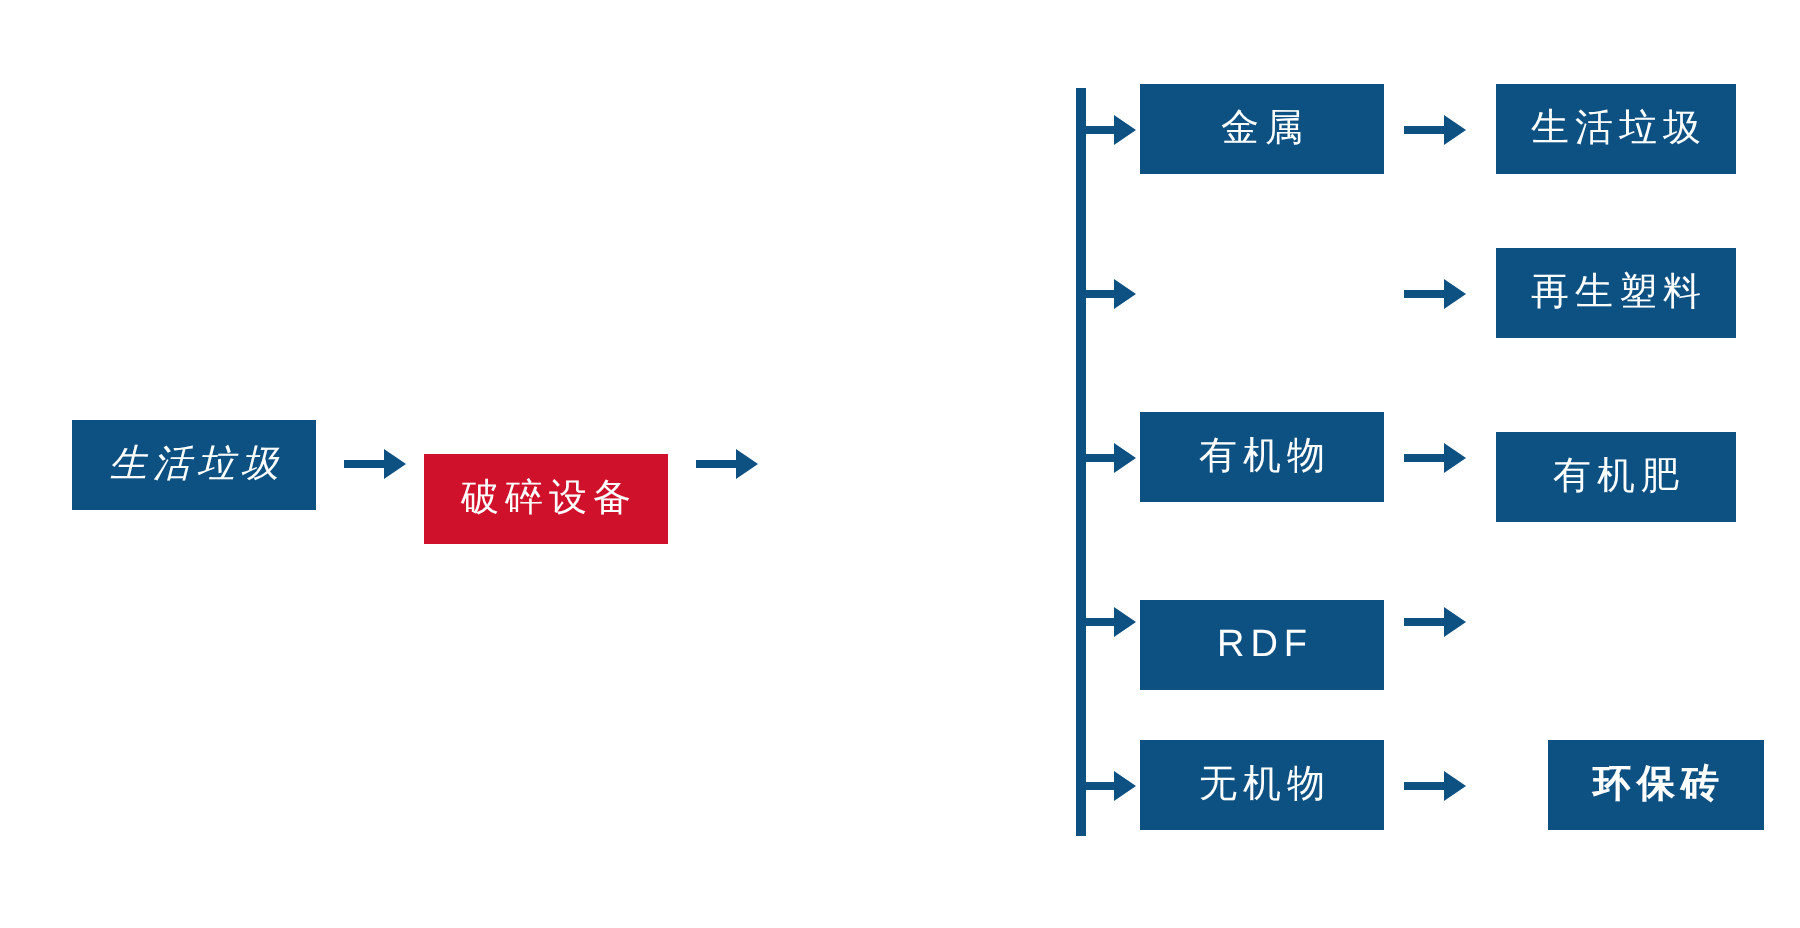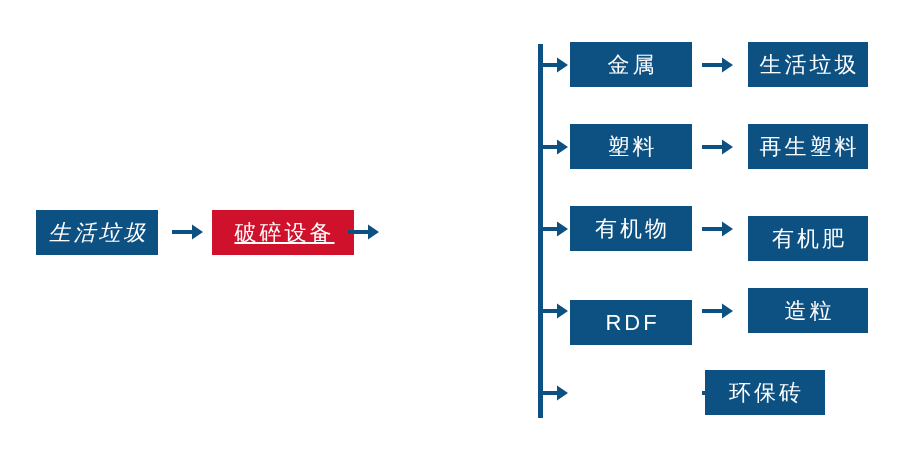--- a/index.html
+++ b/index.html
@@ -15,21 +15,21 @@
     background: #ffffff;
     font-family: "Liberation Sans", "DejaVu Sans", sans-serif;
     overflow: hidden;
   }
   .box {
     position: absolute;
     display: flex;
     align-items: center;
     justify-content: center;
     color: #ffffff;
-    font-size: 22px;
+    font-size: 19px;
     letter-spacing: 3px;
     text-indent: 3px;
     font-weight: 400;
     line-height: 1;
     white-space: nowrap;
     box-sizing: border-box;
   }
   .box.blue { background: #0d5082; }
   .box.red  { background: #d0112b; }
 
@@ -55,21 +55,21 @@
 <div id="canvas">
 
   <div class="box blue" style="left:36px; top:210px; width:122px; height:45px;font-style:italic;">生活垃圾</div>
 
   <span class="arrow" style="left:172px; top:222px;">
     <svg width="32" height="20" viewBox="0 0 32 20">
       <path d="M0 8 H20 V2.5 L31 10 L20 17.5 V12 H0 Z" fill="#0d5082"></path>
     </svg>
   </span>
 
-  <div class="box red" style="left:212px; top:210px; width:142px; height:45px;text-decoration:underline;">破碎设备</div>
+  <div class="box red" style="left:212px; top:227px; width:122px; height:45px;">破碎设备</div>
 
   <span class="arrow" style="left:348px; top:222px;">
     <svg width="32" height="20" viewBox="0 0 32 20">
       <path d="M0 8 H20 V2.5 L31 10 L20 17.5 V12 H0 Z" fill="#0d5082"></path>
     </svg>
   </span>
 
 
   <div class="trunk" style="left:538px; top:44px; width:5px; height:374px;"></div>
 
@@ -84,21 +84,20 @@
       <path d="M0 8 H20 V2.5 L31 10 L20 17.5 V12 H0 Z" fill="#0d5082"></path>
     </svg>
   </span>
   <div class="box blue" style="left:748px; top:42px; width:120px; height:45px;">生活垃圾</div>
 
   <span class="branch-arrow" style="left:541px; top:137px;">
     <svg width="28" height="20" viewBox="0 0 28 20">
       <path d="M0 8 H16 V2.5 L27 10 L16 17.5 V12 H0 Z" fill="#0d5082"></path>
     </svg>
   </span>
-  <div class="box blue" style="left:570px; top:124px; width:122px; height:45px;">塑料</div>
   <span class="arrow" style="left:702px; top:137px;">
     <svg width="32" height="20" viewBox="0 0 32 20">
       <path d="M0 8 H20 V2.5 L31 10 L20 17.5 V12 H0 Z" fill="#0d5082"></path>
     </svg>
   </span>
   <div class="box blue" style="left:748px; top:124px; width:120px; height:45px;text-align:center;">再生塑料</div>
 
   <span class="branch-arrow" style="left:541px; top:219px;">
     <svg width="28" height="20" viewBox="0 0 28 20">
       <path d="M0 8 H16 V2.5 L27 10 L16 17.5 V12 H0 Z" fill="#0d5082"></path>
@@ -116,27 +115,27 @@
     <svg width="28" height="20" viewBox="0 0 28 20">
       <path d="M0 8 H16 V2.5 L27 10 L16 17.5 V12 H0 Z" fill="#0d5082"></path>
     </svg>
   </span>
   <div class="box blue" style="left:570px; top:300px; width:122px; height:45px;">RDF</div>
   <span class="arrow" style="left:702px; top:301px;">
     <svg width="32" height="20" viewBox="0 0 32 20">
       <path d="M0 8 H20 V2.5 L31 10 L20 17.5 V12 H0 Z" fill="#0d5082"></path>
     </svg>
   </span>
-  <div class="box blue" style="left:748px; top:288px; width:120px; height:45px;">造粒</div>
 
   <span class="branch-arrow" style="left:541px; top:383px;">
     <svg width="28" height="20" viewBox="0 0 28 20">
       <path d="M0 8 H16 V2.5 L27 10 L16 17.5 V12 H0 Z" fill="#0d5082"></path>
     </svg>
   </span>
+  <div class="box blue" style="left:570px; top:370px; width:122px; height:45px;">无机物</div>
   <span class="arrow" style="left:702px; top:383px;">
     <svg width="32" height="20" viewBox="0 0 32 20">
       <path d="M0 8 H20 V2.5 L31 10 L20 17.5 V12 H0 Z" fill="#0d5082"></path>
     </svg>
   </span>
-  <div class="box blue" style="left:705px; top:370px; width:120px; height:45px;">环保砖</div>
+  <div class="box blue" style="left:774px; top:370px; width:108px; height:45px;font-weight:bold;">环保砖</div>
 
 </div>
 
 </body></html>

